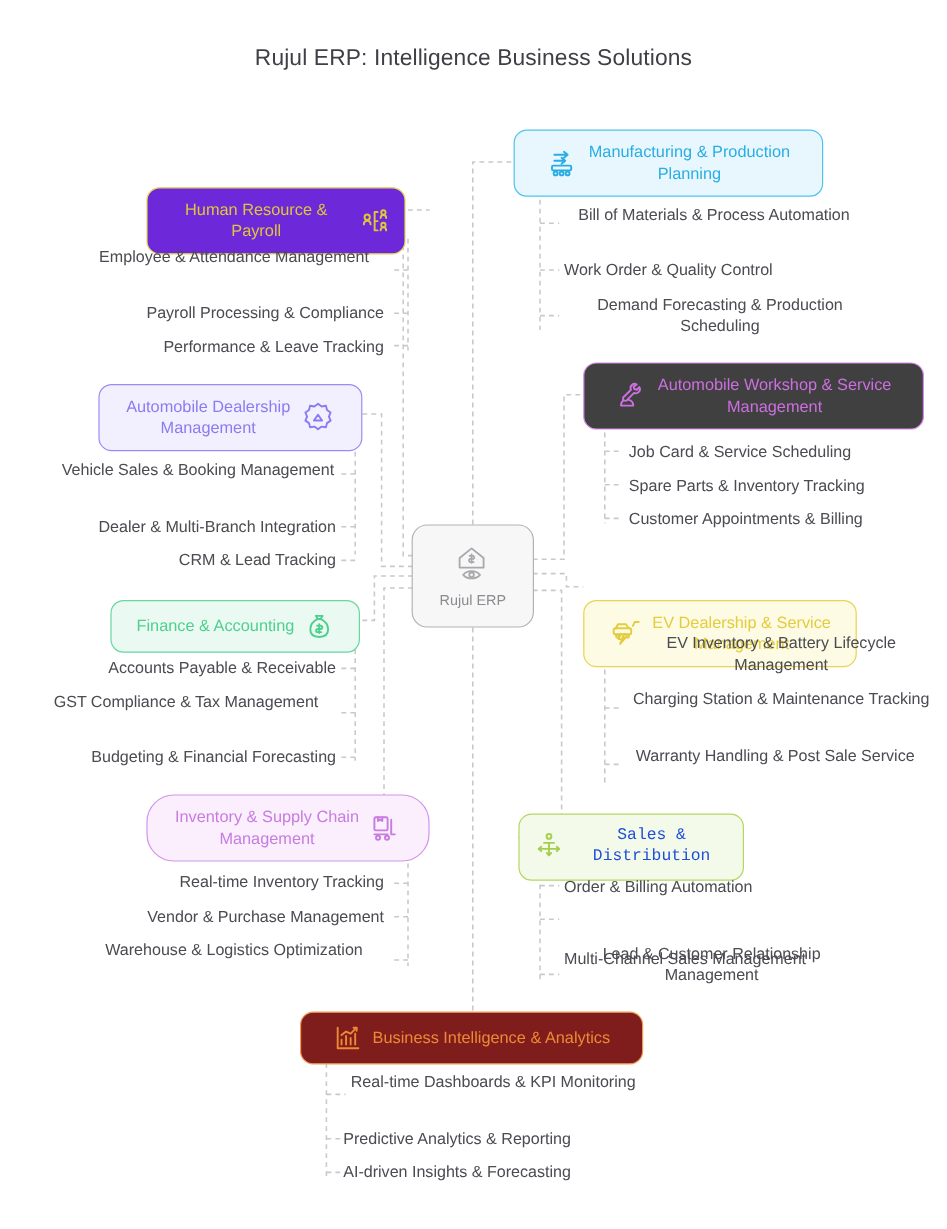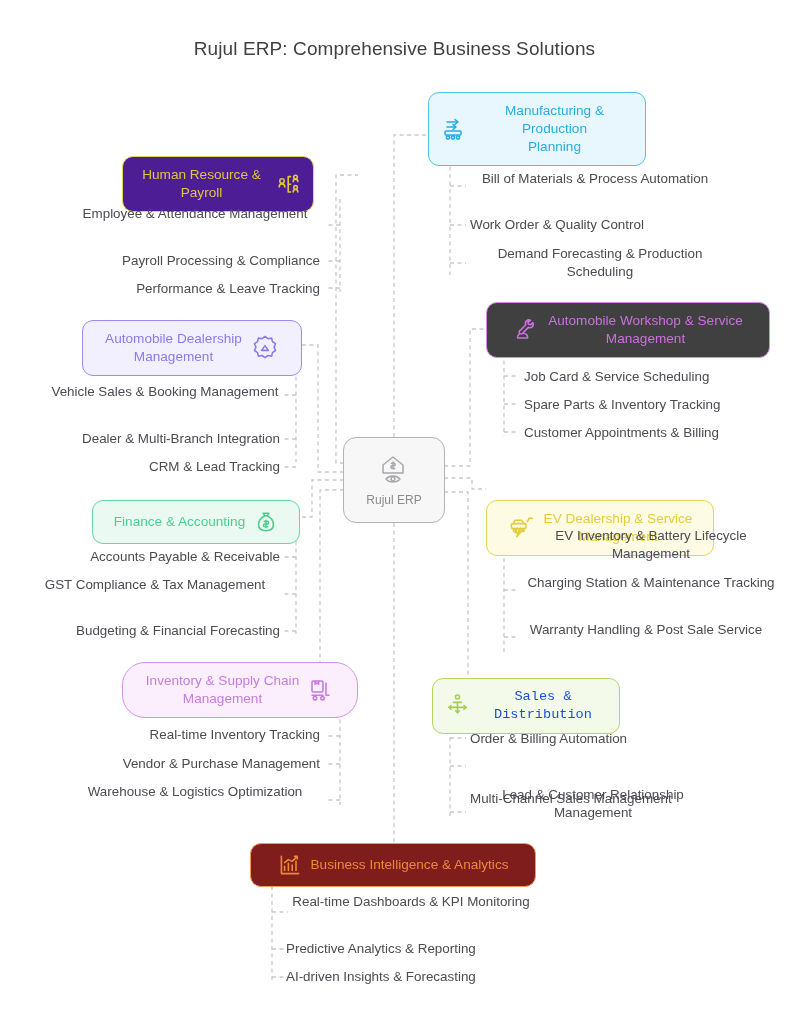--- a/index.html
+++ b/index.html
@@ -50,21 +50,21 @@
   }
   .leaf.right { text-align: left; }
   .leaf.left  { text-align: right; }
   .leaf.ctr   { text-align: center; }
 </style>
 </head>
 <body>
 
 <div id="root">
 
-  <div id="diagram-title">Rujul ERP: Comprehensive Business Solutions</div>
+  <div id="diagram-title">Rujul ERP: Intelligence Business Solutions</div>
 
   <svg id="edges">
     <g fill="none" stroke="#c9c9cd" stroke-width="1.3" stroke-dasharray="4,3.5">
 
       <path d="M394 437 L394 330 L394 135 L428 135"></path>
       <path d="M344 463 L336 463 L336 175 L358 175"></path>
       <path d="M344 472 L318 472 L318 345 L302 345"></path>
       <path d="M344 480 L312 480 L312 517 L300 517"></path>
       <path d="M344 490 L320 490 L320 688 L358 688"></path>
       <path d="M444 466 L470 466 L470 329 L486 329"></path>
@@ -97,41 +97,41 @@
       <svg width="36" height="34" viewBox="0 0 36 34" fill="none" stroke="#a8a8ad" stroke-width="1.5" stroke-linecap="round" stroke-linejoin="round">
         <path d="M7 12 L17 4 L27 12 L27 20 L7 20 Z"></path>
         <path d="M17 9 v7 M15.3 10.2 h3 a1.4 1.4 0 0 1 0 2.6 h-2.6 a1.4 1.4 0 0 0 0 2.6 h3"></path>
         <path d="M10 26 c3.5-4 10.5-4 14 0 c-3.5 4 -10.5 4 -14 0 Z"></path>
         <circle cx="17" cy="26" r="1.9"></circle>
       </svg>
     </span>
     <span>Rujul ERP</span>
   </div>
 
-  <div class="node" style="left: 428px; top: 92px; width: 218px; border-color: rgb(78, 195, 239); background: rgb(232, 247, 253); text-align: center;">
+  <div class="node" style="left: 428px; top: 108px; width: 258px; border-color: rgb(78, 195, 239); background: rgb(232, 247, 253); text-align: center;">
     <span class="ico">
       <svg width="26" height="26" viewBox="0 0 26 26" fill="none" stroke="#29ade4" stroke-width="1.6" stroke-linecap="round" stroke-linejoin="round">
         <path d="M6 6 h11 M14 3.5 L17 6 L14 8.5"></path>
         <path d="M6 11 h9 M12 8.5 L15 11 L12 13.5"></path>
         <rect x="4" y="15" width="16" height="4" rx="1"></rect>
         <circle cx="7" cy="21.5" r="1.6"></circle>
           <circle cx="12" cy="21.5" r="1.6"></circle>
           <circle cx="17" cy="21.5" r="1.6"></circle>
       </svg>
     </span>
     <span class="lbl" style="color:#29ade4;">Manufacturing &amp; Production
 Planning</span>
   </div>
   <div class="leaf right" style="left:470px; top:170px; width:250px; text-align:center;">Bill of Materials &amp; Process
 Automation</div>
   <div class="leaf right" style="left:470px; top:216px; width:250px;">Work Order &amp; Quality Control</div>
   <div class="leaf right" style="left:470px; top:245px; width:260px; text-align:center;">Demand Forecasting &amp; Production
 Scheduling</div>
 
-  <div class="node" style="left: 122px; top: 156px; width: 192px; border-color: rgb(232, 212, 81); background: #4c1d95;">
+  <div class="node" style="left: 122px; top: 156px; width: 216px; border-color: rgb(232, 212, 81); background: #6d28d9;">
     <span class="lbl" style="color:#e0c63a;">Human Resource &amp; Payroll</span>
     <span class="ico">
       <svg width="24" height="24" viewBox="0 0 24 24" fill="none" stroke="#e0c63a" stroke-width="1.6" stroke-linecap="round" stroke-linejoin="round">
         <circle cx="5" cy="9" r="2.2"></circle>
           <path d="M2.2 15 c0-2 1.3-3.1 2.8-3.1 s2.8 1.1 2.8 3.1"></path>
         <circle cx="18.5" cy="5" r="1.8"></circle>
           <path d="M16.2 9.6 c0-1.6 1-2.5 2.3-2.5 s2.3 .9 2.3 2.5"></path>
         <circle cx="18.5" cy="15.4" r="1.8"></circle>
           <path d="M16.2 20 c0-1.6 1-2.5 2.3-2.5 s2.3 .9 2.3 2.5"></path>
         <path d="M13.6 4.6 h-2.4 v15.4 h2.4 M11.2 12.3 h2.4"></path>

